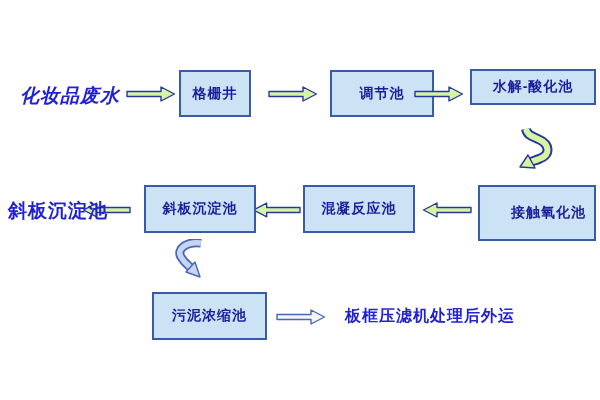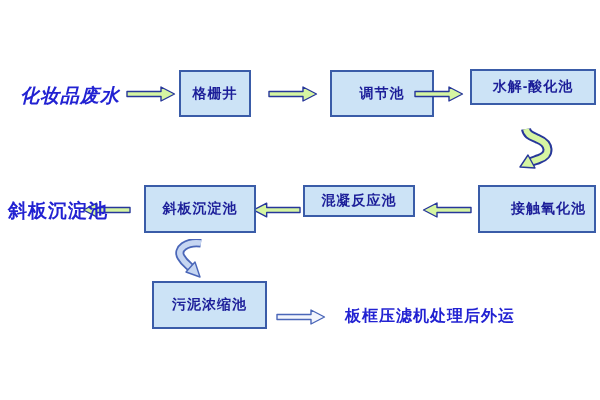--- a/index.html
+++ b/index.html
@@ -65,47 +65,47 @@
   </svg>
 
   <div class="flow-box" style="left:470px;top:69px;width:126px;height:36px;">水解-酸化池</div>
 
   <svg class="arrow-svg" style="left:514px;top:124px;" width="44" height="54" viewBox="0 0 44 54">
     <path class="band-outline-green" d="M 12,5 C 13,11 18,12 24,15 C 36,20 37,31 25,35 C 21,36.5 19,37 17,38"></path>
     <path class="band-fill-green" d="M 12,5 C 13,11 18,12 24,15 C 36,20 37,31 25,35 C 21,36.5 19,37 17,38"></path>
     <polygon class="head-green" points="6,43 14,31 21,44"></polygon>
   </svg>
 
-  <div class="flow-box" style="left:478px;top:185px;width:118px;height:48px;padding-left:23px;">接触氧化池</div>
+  <div class="flow-box" style="left:478px;top:185px;width:118px;height:56px;padding-left:23px;">接触氧化池</div>
 
   <svg class="arrow-svg flip" style="left:422px;top:200px;" width="50" height="20" viewBox="0 0 50 20">
     <polygon class="green-arrow" points="1,7.5 35,7.5 35,3 48.5,10 35,17 35,12.5 1,12.5"></polygon>
   </svg>
 
-  <div class="flow-box" style="left:303px;top:185px;width:112px;height:32px;">混凝反应池</div>
+  <div class="flow-box" style="left:303px;top:185px;width:112px;height:48px;">混凝反应池</div>
 
   <svg class="arrow-svg flip" style="left:252px;top:200px;" width="49" height="20" viewBox="0 0 50 20">
     <polygon class="green-arrow" points="1,7.5 35,7.5 35,3 48.5,10 35,17 35,12.5 1,12.5"></polygon>
   </svg>
 
   <div class="flow-box" style="left:144px;top:185px;width:112px;height:48px;">斜板沉淀池</div>
 
   <svg class="arrow-svg flip" style="left:82px;top:200px;" width="49" height="20" viewBox="0 0 50 20">
     <polygon class="green-arrow" points="1,7.5 35,7.5 35,3 48.5,10 35,17 35,12.5 1,12.5"></polygon>
   </svg>
 
   <div class="diagram-label" style="left:8px;top:198px;">斜板沉淀池</div>
 
   <svg class="arrow-svg" style="left:170px;top:239px;" width="44" height="48" viewBox="0 0 44 48">
     <path class="band-outline-blue" d="M 31,4 C 17,2 6,10 11,18 C 14,23.5 18,26 21,29"></path>
     <path class="band-fill-blue" d="M 31,4 C 17,2 6,10 11,18 C 14,23.5 18,26 21,29"></path>
     <polygon class="head-blue" points="30,38 16,33 25,23"></polygon>
   </svg>
 
-  <div class="flow-box" style="left:152px;top:281px;width:115px;height:48px;">污泥浓缩池</div>
+  <div class="flow-box" style="left:152px;top:292px;width:115px;height:48px;">污泥浓缩池</div>
 
   <svg class="arrow-svg" style="left:276px;top:307px;" width="50" height="20" viewBox="0 0 50 20">
     <polygon class="pale-arrow" points="1,7.5 35,7.5 35,3 48.5,10 35,17 35,12.5 1,12.5"></polygon>
   </svg>
 
   <div class="diagram-label" style="left:345px;top:306px;font-size:16px;">板框压滤机处理后外运</div>
 
 </div>
 
 </body></html>

